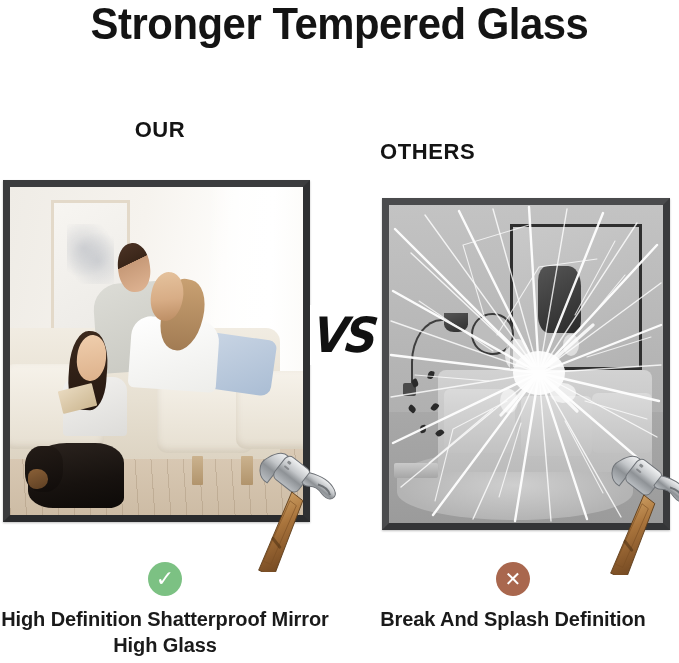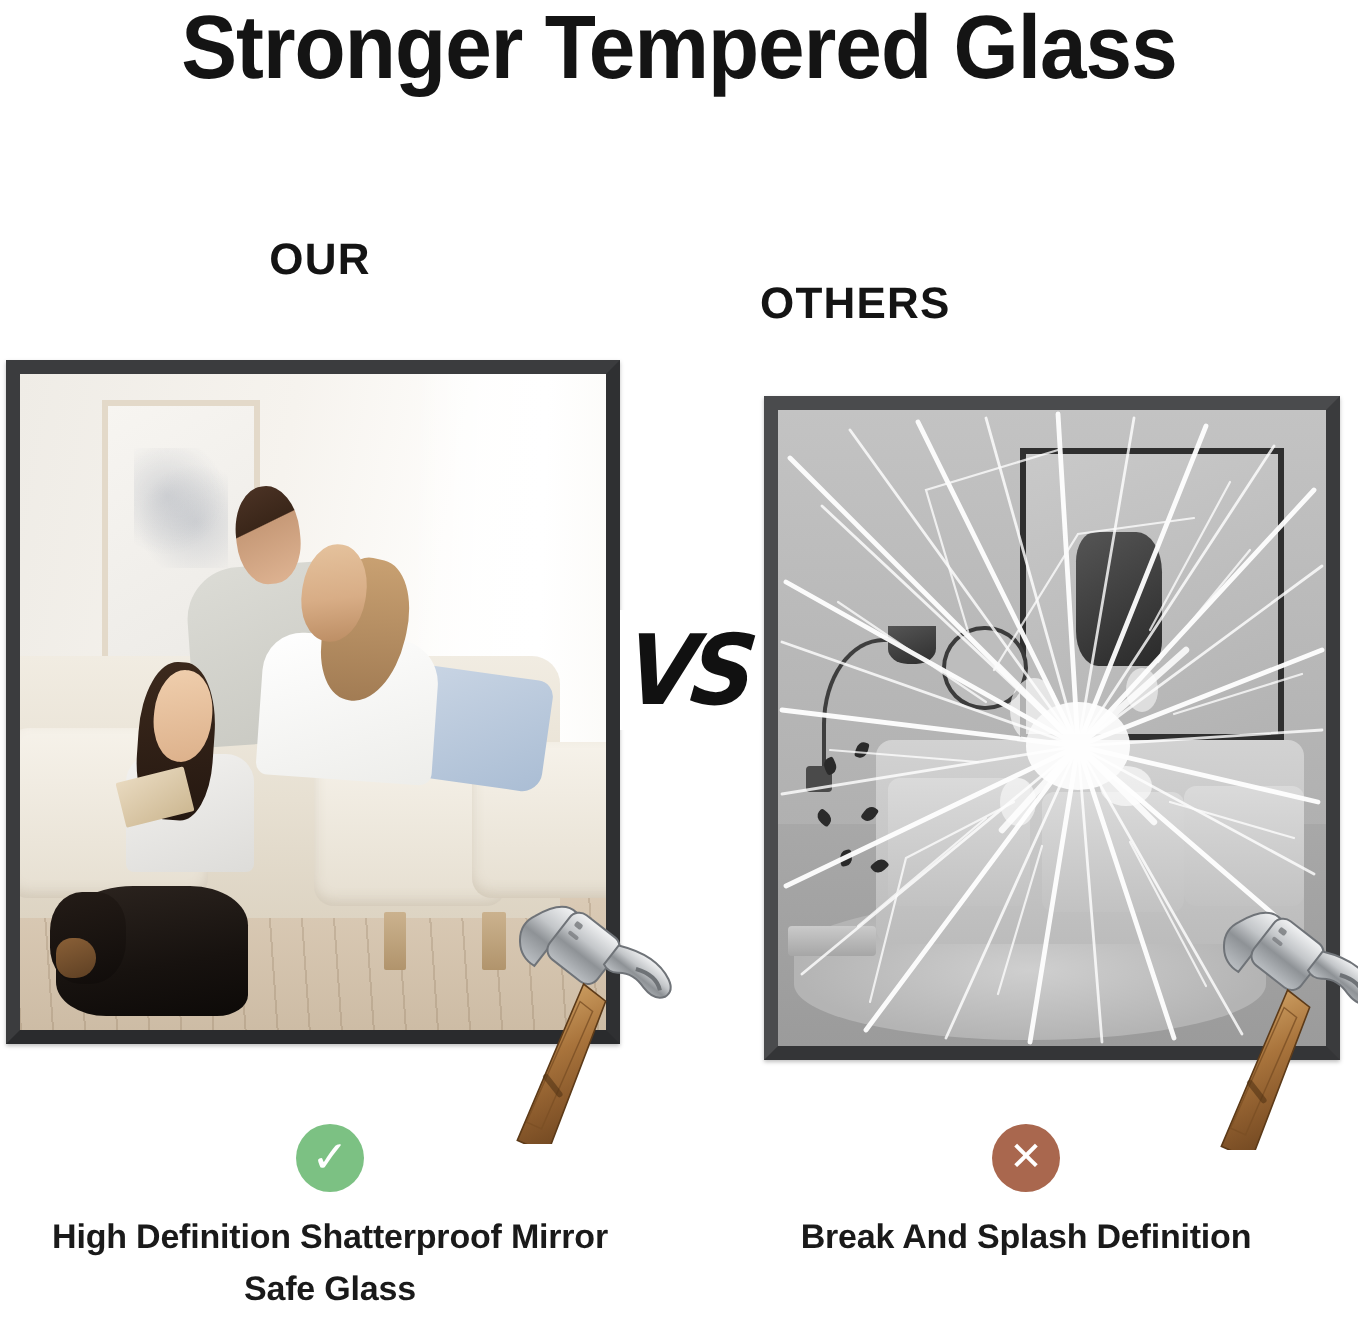--- a/index.html
+++ b/index.html
@@ -163,21 +163,21 @@
   .verdict.left {left:0;width:330px;}
   .verdict.right{left:347px;width:332px;}
   .badge{
     width:34px;height:34px;border-radius:50%;margin:0 auto 10px auto;
     display:flex;align-items:center;justify-content:center;
     font-size:22px;line-height:1;color:#ffffff;font-weight:400;
   }
   .badge.ok{background:#7cc183;}
   .badge.no{background:#a9674e;font-weight:700;font-size:20px;}
   .verdict p{
-    margin:0;text-align:center;font-size:17px;font-weight:700;color:#1a1a1a;
+    margin:0;text-align:center;font-size:20px;font-weight:700;color:#1a1a1a;
     line-height:26px;letter-spacing:-0.1px;
   }
 </style>
 </head>
 <body>
 
 <div id="stage">
 
   <div class="title">Stronger Tempered Glass</div>
 
@@ -372,21 +372,21 @@
     </svg>
   </div>
 
   <div class="vs">
     <span>VS</span>
   </div>
 
   <div class="verdict left">
     <div class="badge ok">✓</div>
     <p>High Definition Shatterproof Mirror</p>
-    <p>Safe Glass</p>
+    <p>High Glass</p>
   </div>
 
   <div class="verdict right">
     <div class="badge no">✕</div>
     <p>Break And Splash Definition</p>
   </div>
 
 </div>
 
 </body></html>

